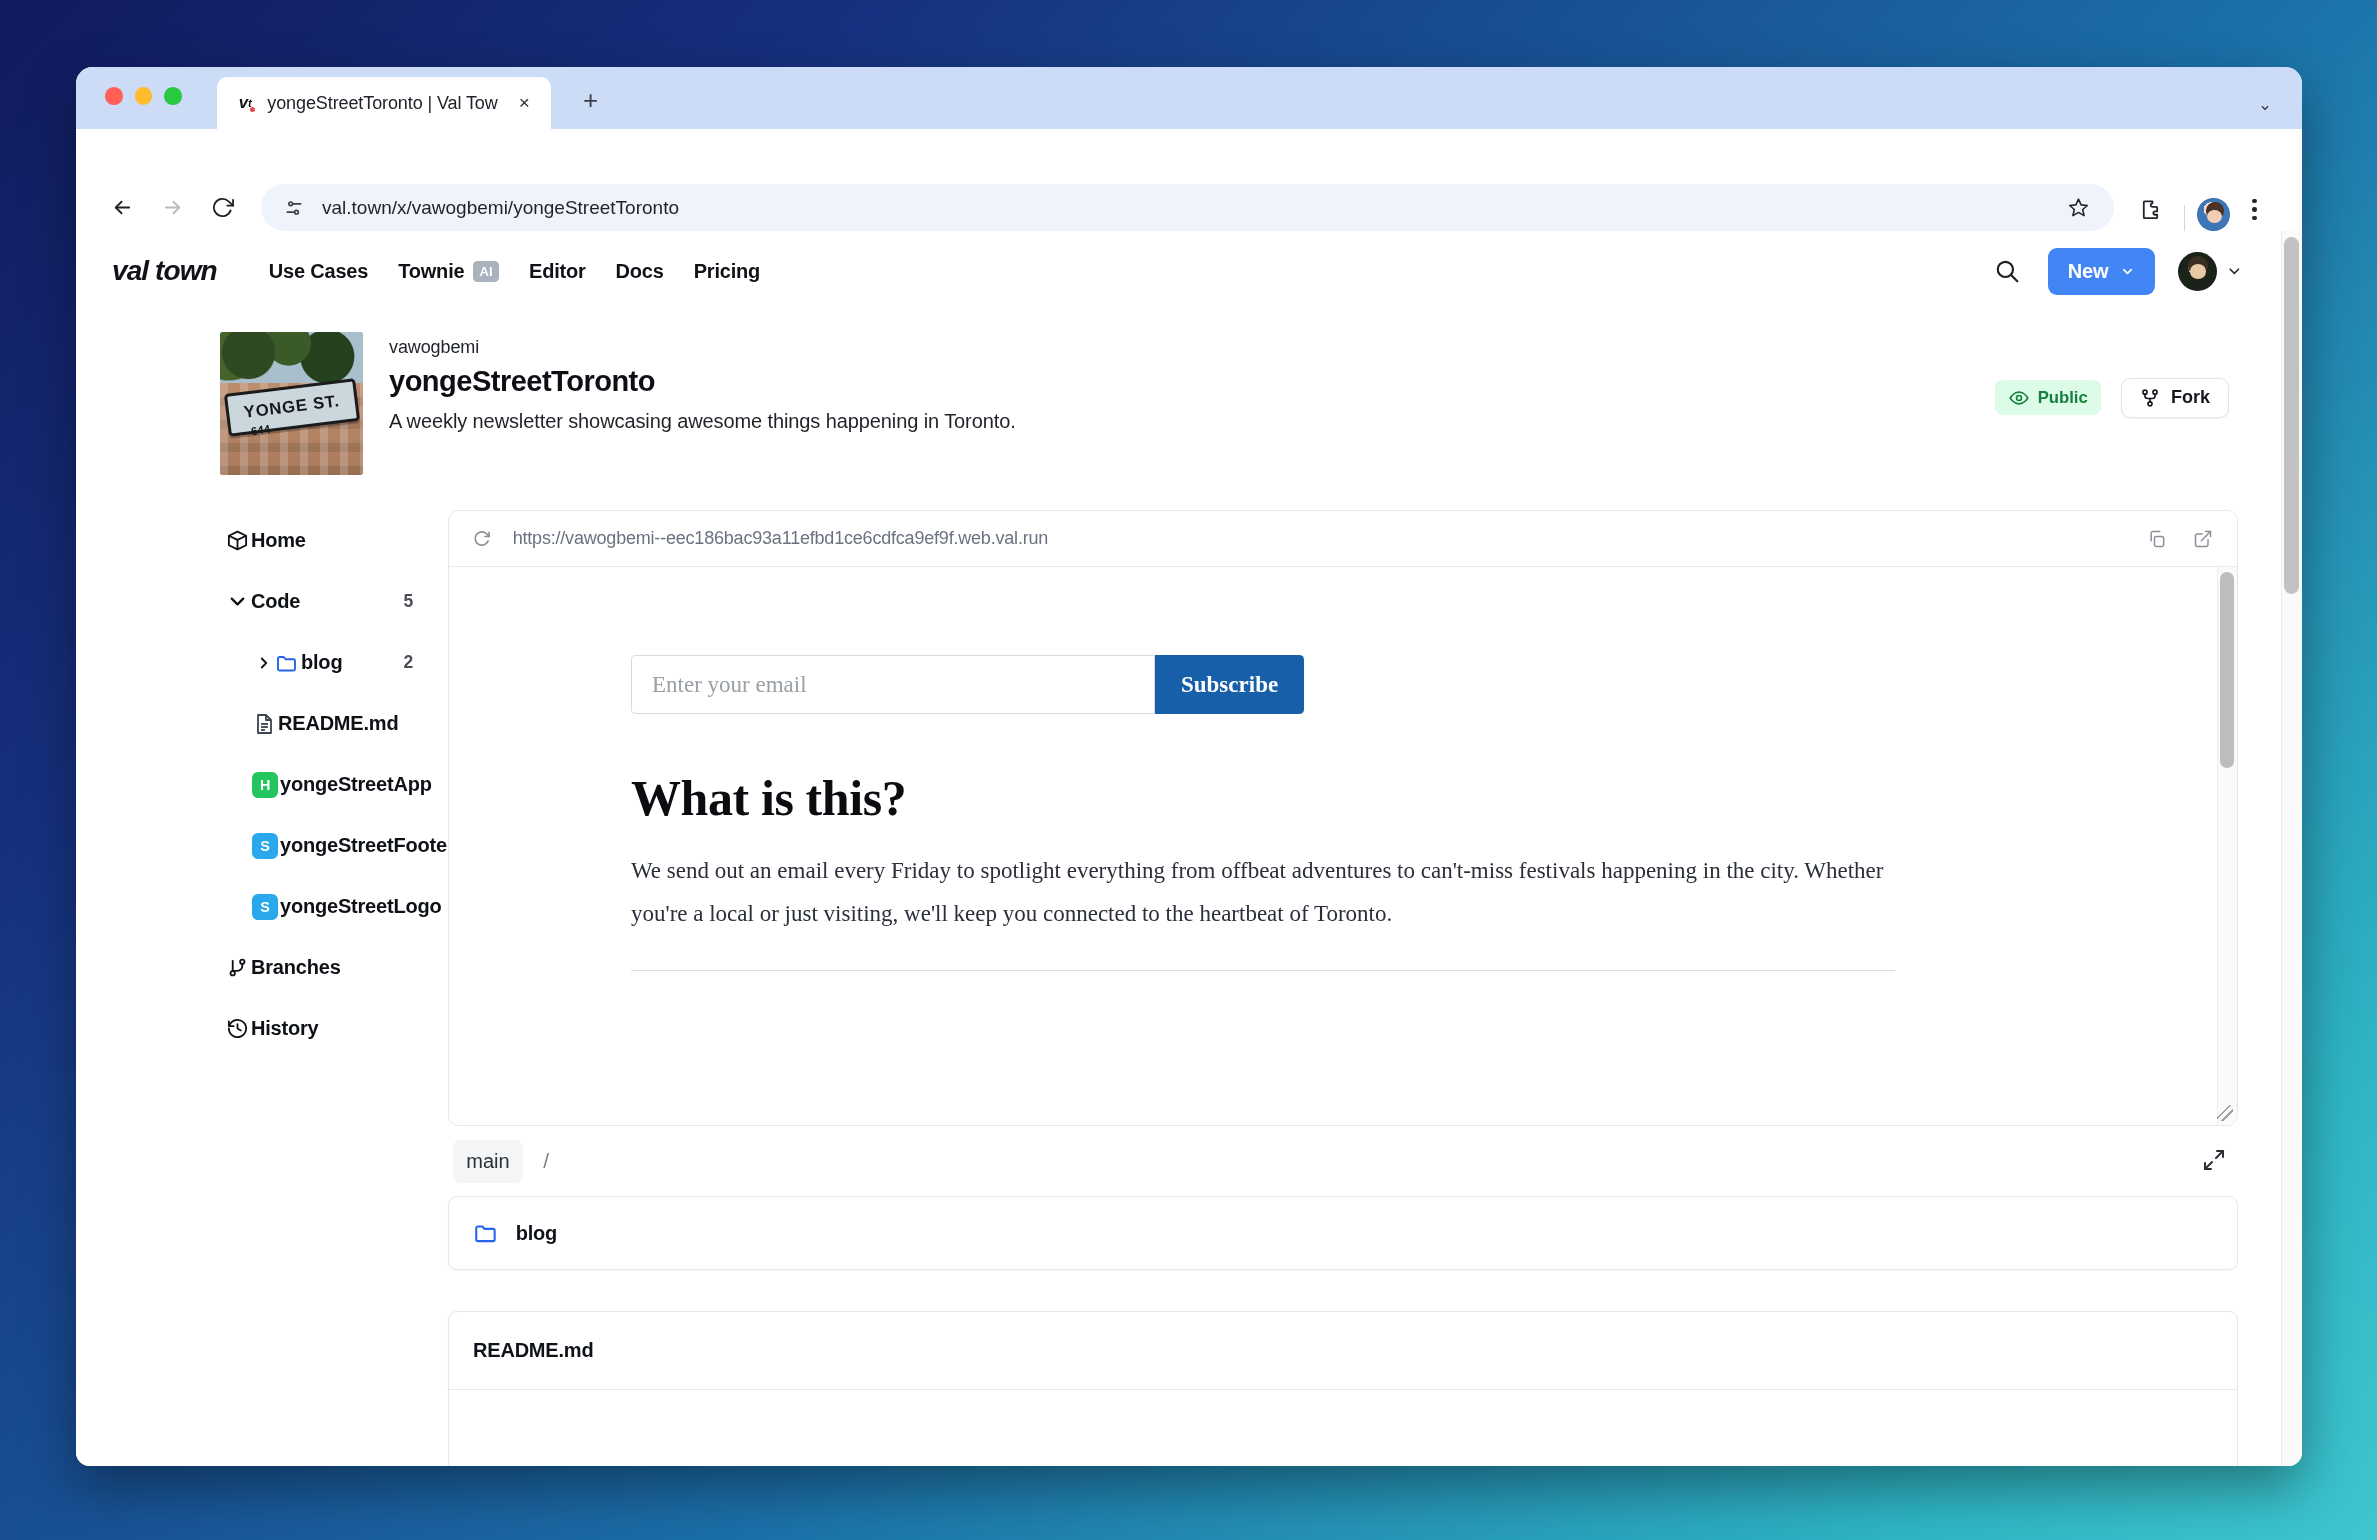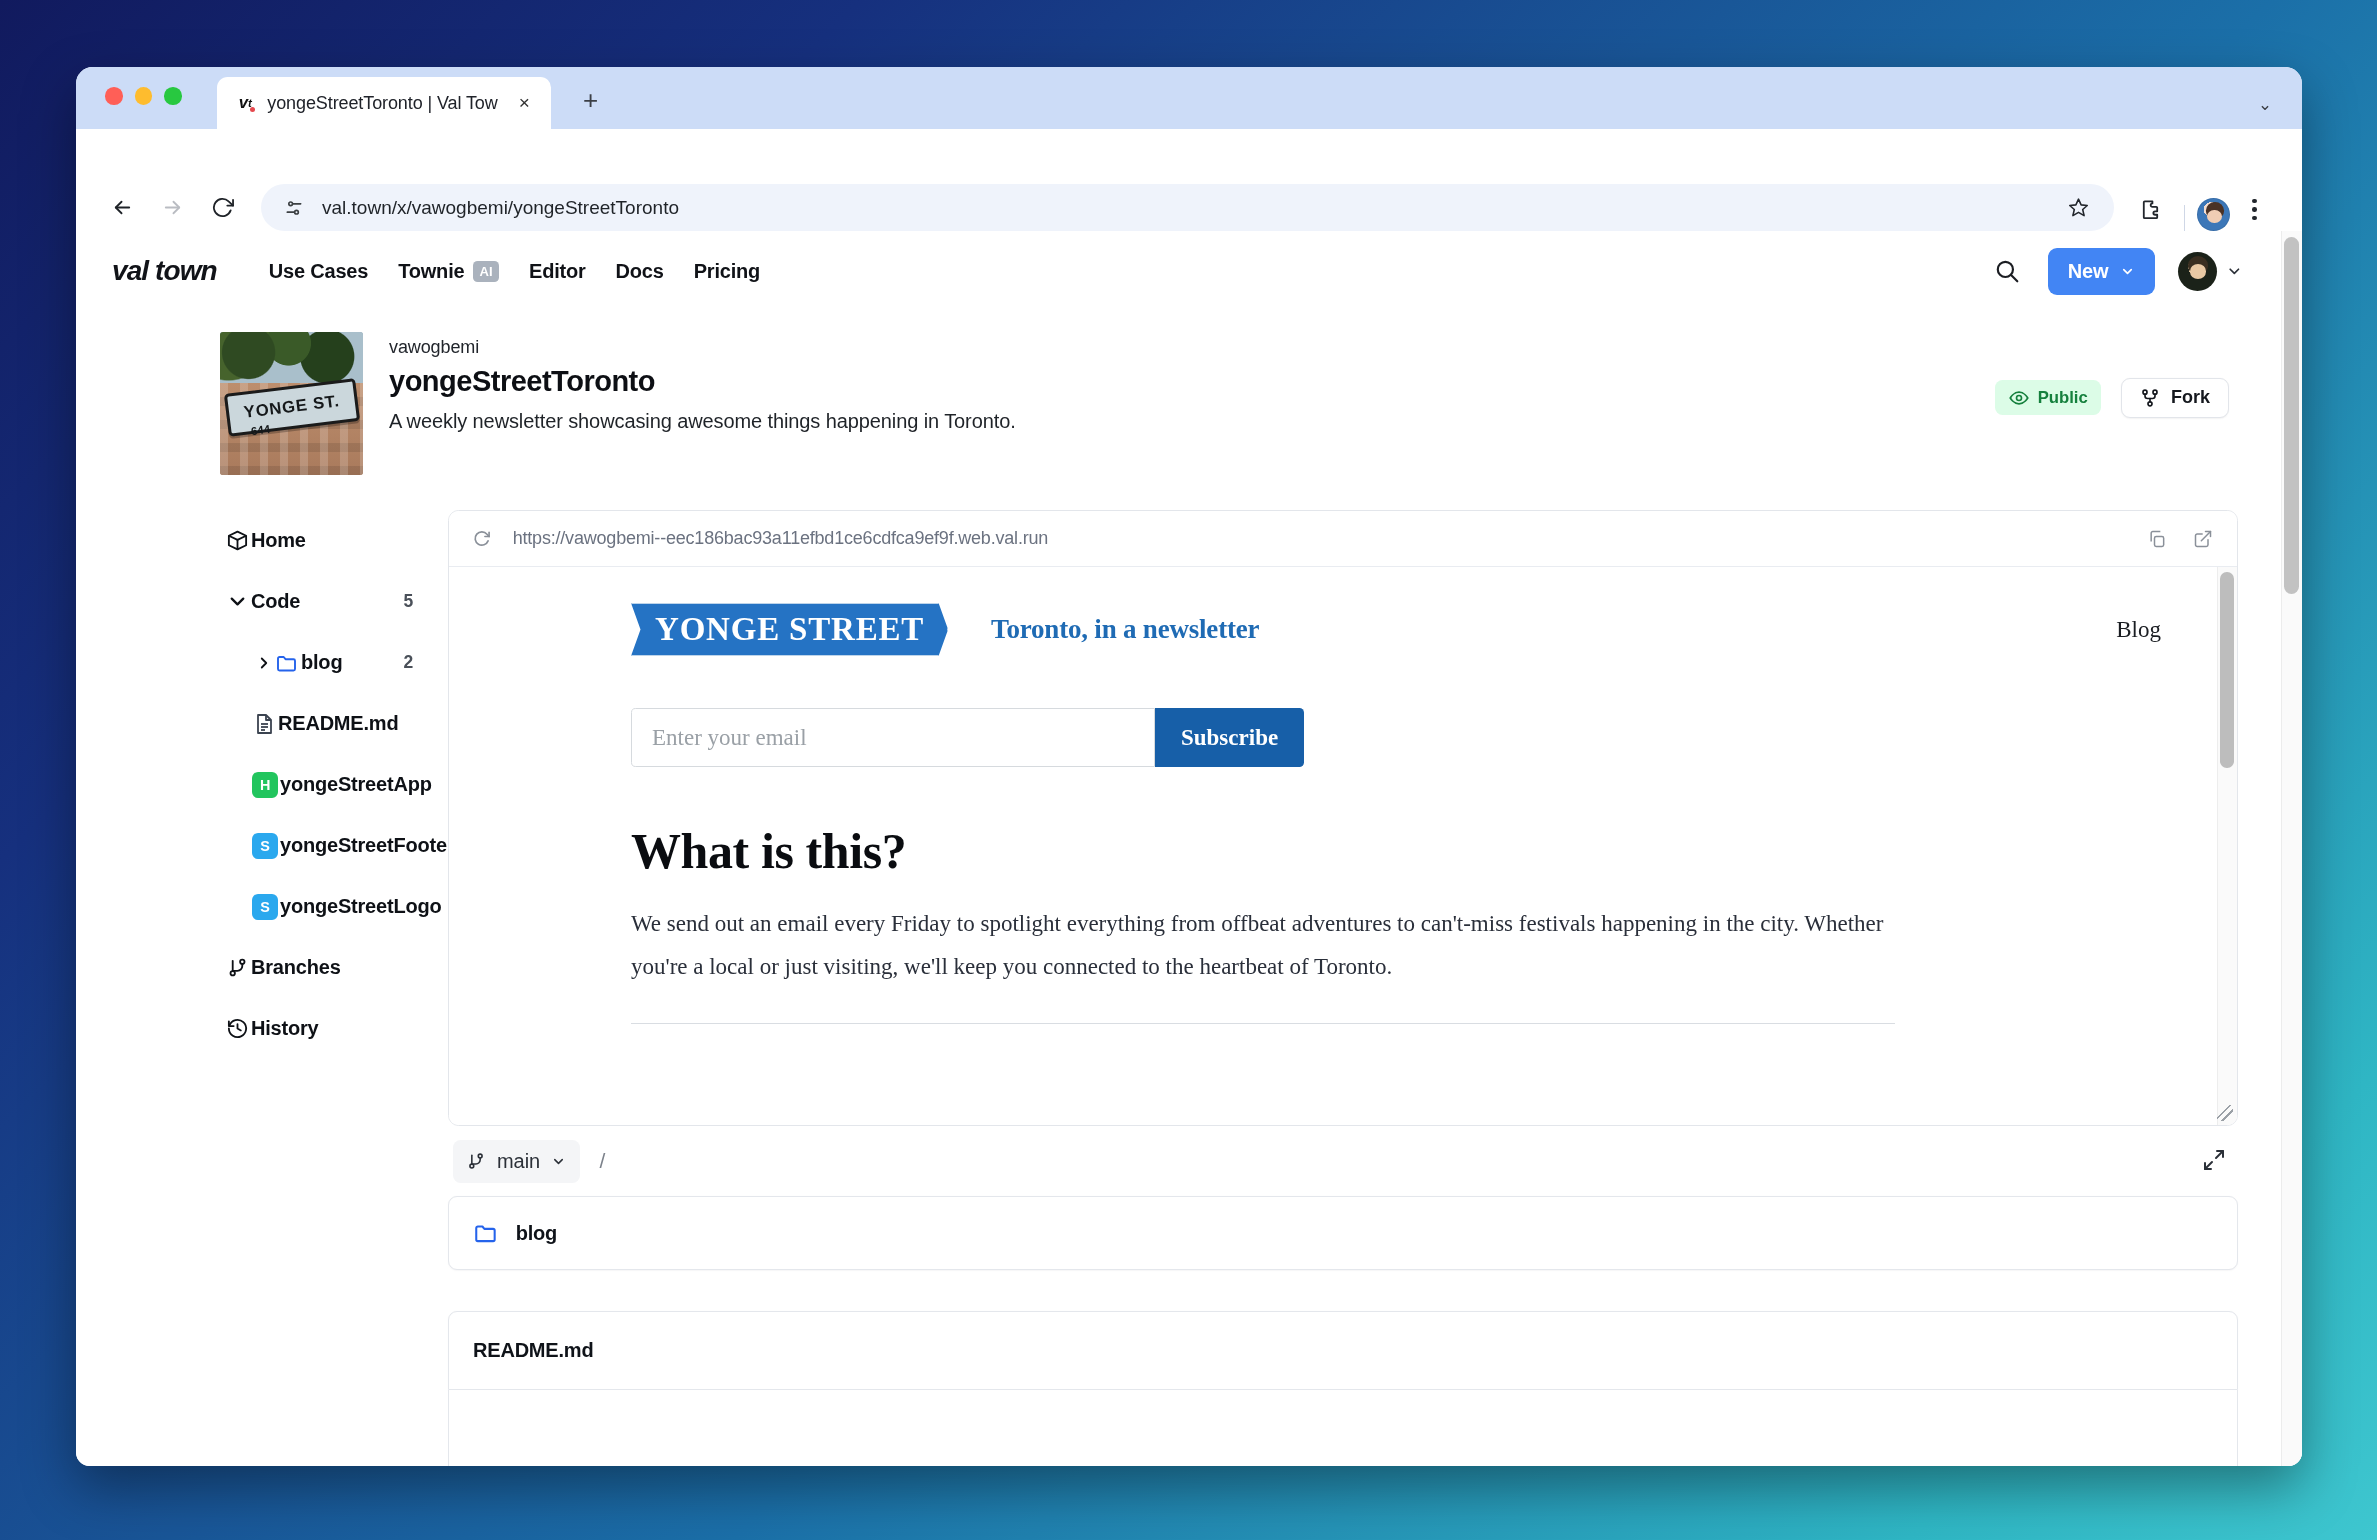--- a/index.html
+++ b/index.html
@@ -494,21 +494,21 @@
     height: 70px;
     padding: 0 4.6px;
     position: relative;
   }
   .branch-chip {
     background: #f4f5f7;
     border-radius: 7.6px;
     height: 43px;
     padding: 0 13.7px;
     display: flex; align-items: center; gap: 10.6px;
-    font-size: 20px; color: #2b3038;
+    font-size: 20px; color: #2b3038; flex-direction: column;
   }
   .fb-slash { margin-left: 20px; font-size: 21px; color: #7b818a; }
   .fb-expand { position: absolute; right: 12px; color: #2b3038; }
 
   .fb-card {
     border: 0.8px solid #e4e7ec;
     border-radius: 9px;
     background: #ffffff;
     height: 74px;
     display: flex; align-items: center;
@@ -780,25 +780,20 @@
                     <path d="M18 13v6a2 2 0 0 1-2 2H5a2 2 0 0 1-2-2V8a2 2 0 0 1 2-2h6"></path>
                     <polyline points="15 3 21 3 21 9"></polyline>
                     <line x1="10" y1="14" x2="21" y2="3"></line>
                   </svg>
               </span>
             </div>
 
             <div class="preview-body">
               <div class="preview-content">
 
-                <div class="nl-header">
-                  <div class="nl-logo">YONGE STREET</div>
-                  <div class="nl-tag">Toronto, in a newsletter</div>
-                  <a class="nl-nav">Blog</a>
-                </div>
 
                 <div class="nl-form">
                   <input class="nl-input" type="text" placeholder="Enter your email" style="">
                   <button class="nl-sub">Subscribe</button>
                 </div>
 
                 <div class="nl-h2">What is this?</div>
                 <div class="nl-p">We send out an email every Friday to spotlight everything from offbeat adventures to can't-miss festivals happening in the city. Whether you're a local or just visiting, we'll keep you connected to the heartbeat of Toronto.</div>
                 <div class="nl-rule"></div>
               </div>

